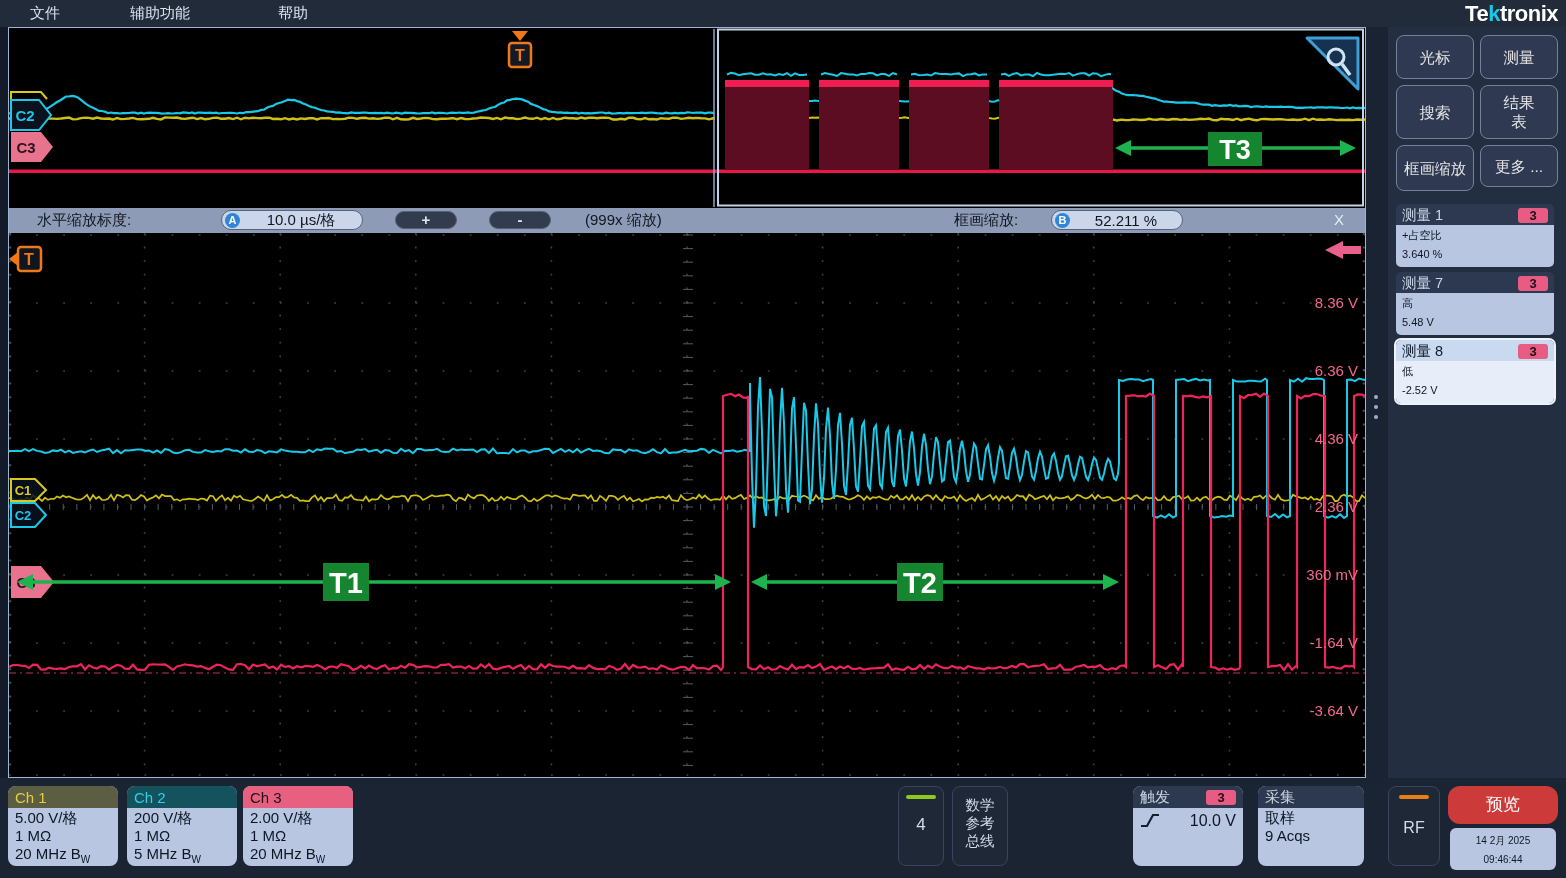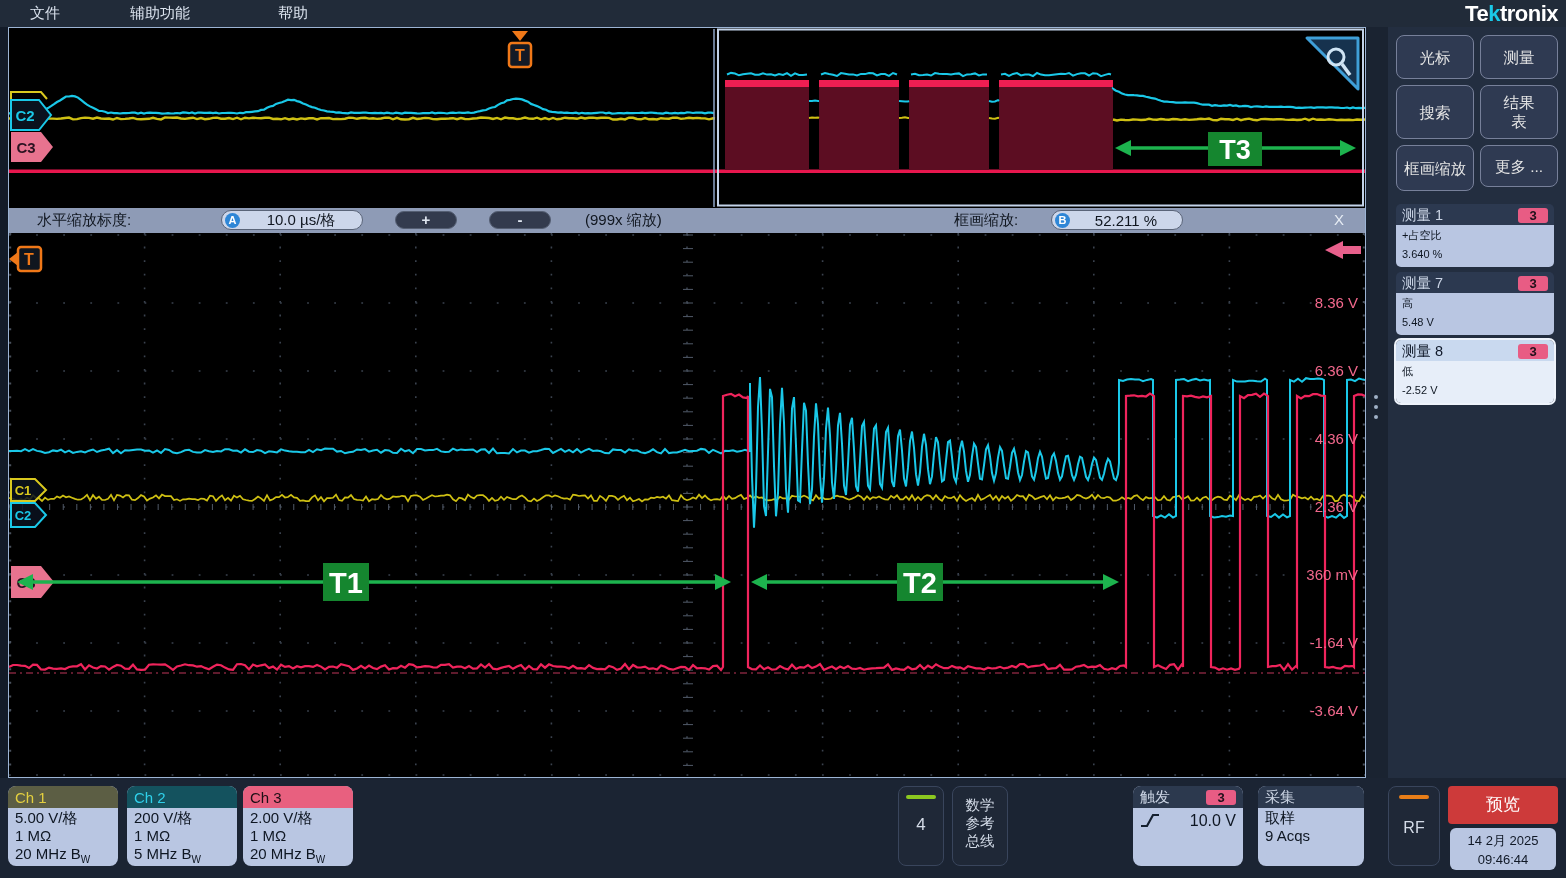--- a/index.html
+++ b/index.html
@@ -44,22 +44,22 @@
   .badge .hd{height:22px;padding:1px 7px 0 7px;font-size:15px;display:flex;align-items:center;}
   .badge .hd .ttl{flex:1;}
   .badge .bd{padding:1px 7px;font-size:15px;color:#0e1622;line-height:18px;}
   .hd-ch1{background:#5c5e44;color:#e3cf3f;}
   .hd-ch2{background:#14525e;color:#2fd0ea;}
   .hd-ch3{background:#e8607f;color:#1d1016;}
   .hd-dark{background:#2c394e;color:#ccd5e4;}
   .darkbtn{position:absolute;top:8px;background:#1f2837;border:1px solid #39455c;border-radius:8px;color:#d4dce8;text-align:center;}
   .dash{width:30px;height:4px;border-radius:2px;margin:8px auto 0 auto;}
   .sub{font-size:10px;vertical-align:sub;}
-  .preview{position:absolute;left:1448px;top:8px;width:110px;height:38px;background:#cd3a3a;border-radius:4px;color:#fff;font-size:17px;text-align:center;line-height:38px;}
-  .datetime{position:absolute;left:1450px;top:50px;width:106px;height:42px;background:#b9c6e2;border-radius:6px;text-align:center;font-size:13px;line-height:19px;color:#101826;padding-top:3px;}
+  .preview{position:absolute;left:1448px;top:8px;width:110px;height:38px;background:#cd3a3a;border-radius:12px;color:#fff;font-size:17px;text-align:center;line-height:38px;}
+  .datetime{position:absolute;left:1450px;top:50px;width:106px;height:42px;background:#b9c6e2;border-radius:6px;text-align:center;font-size:10px;line-height:19px;color:#101826;padding-top:3px;}
   .tlabel{fill:#ffffff;font-weight:bold;}
 </style>
 </head>
 <body>
 
 <div class="root">
 
   <div class="menubar">
     <span class="menu-item" style="left:30px">文件</span>
     <span class="menu-item" style="left:130px">辅助功能</span>

